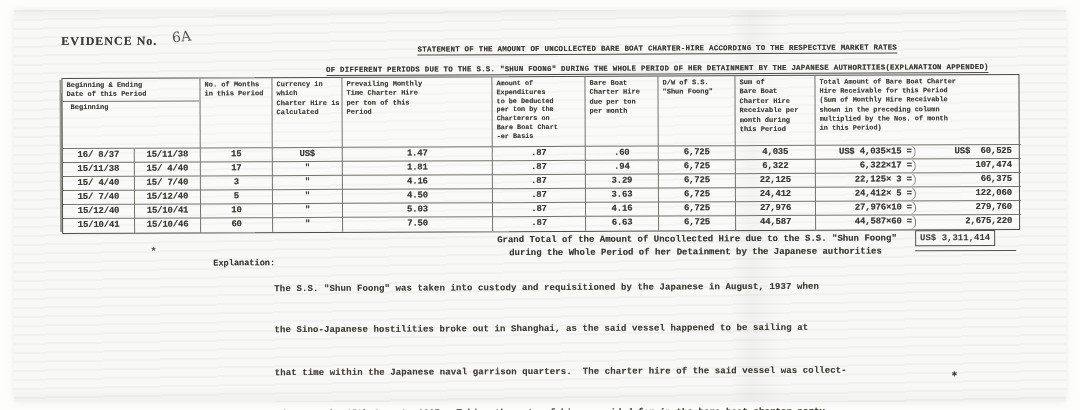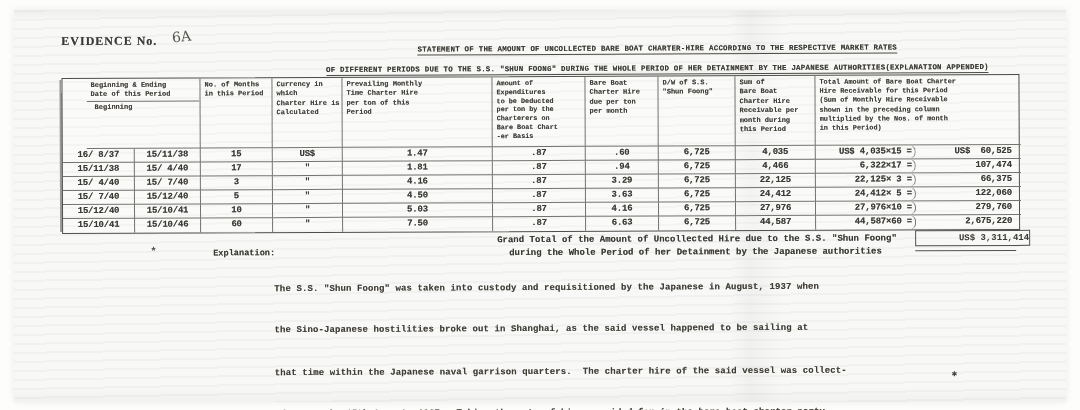--- a/index.html
+++ b/index.html
@@ -49,46 +49,46 @@
     box-shadow:-4px 0 0 -2px #9a9a96;
     background:rgba(255,255,255,0.25);
     text-shadow:0 0 0.5px rgba(55,53,47,0.5);
   }
   .row { display:contents; }
   .cell { border-right:1px solid #75736e; border-bottom:1px solid #75736e; overflow:hidden; }
   .h { font-size:7px; font-weight:bold; line-height:9.4px; white-space:pre-line;
        padding:2px 2px 0 4px; color:#403e38; }
   .h-exp { line-height:8.8px; font-size:6.8px; }
   .h-total { border-right:none; font-size:6.9px; line-height:9.2px; }
-  .h-date { padding:0; display:flex; flex-direction:column;margin-left:24px; }
+  .h-date { padding:0; display:flex; flex-direction:column; }
   .h-date-lbl { padding:2px 0 1px 4px; white-space:pre-line; }
   .h-date-sub { flex:1; display:flex; border-top:1px solid #75736e; }
   .h-date-sub .sub { width:71px; padding:1px 0 0 8px; }
   .h-date-sub .sub.subR { flex:1; border-left:1px solid #75736e; padding-left:10px; }
 
   .d { font-size:9px; font-weight:bold; line-height:13px; text-align:center;
        white-space:pre; color:#3b3933; letter-spacing:-0.2px; }
   .row:last-child .cell { border-bottom:none; }
   .c-tot { border-right:none; display:flex; text-align:right; }
   .c-tot .calc { width:100px; border-right:1px solid #75736e; padding-right:3px;border-radius:6px; }
   .c-tot .res  { flex:1; padding-right:9px; }
 
   
   .gt-text { position:absolute; left:497px; top:234px; font-size:9px; font-weight:bold;
              line-height:12.5px; white-space:nowrap; color:#3b3933;
              text-shadow:0 0 0.5px rgba(55,53,47,0.5); }
   .gt-line2 { margin-left:12px; }
-  .gt-box { position:absolute; left:915px; top:232px; width:115px; height:16px;
+  .gt-box { position:absolute; left:915px; top:232px; width:80px; height:16px;
             border:1.2px solid #53514c; font-size:9px; font-weight:bold; line-height:14px;
-            text-align:right; white-space:pre; color:#3b3933; }
+            text-align:center; white-space:pre; color:#3b3933; }
   .gt-underline { position:absolute; left:915px; top:252px; width:101px; height:0;
                   border-top:1.4px solid #53514c; }
 
   
-  .expl-label { position:absolute; left:213px; top:247px; font-size:8.6px; font-weight:bold;
+  .expl-label { position:absolute; left:213px; top:257px; font-size:8.6px; font-weight:bold;
                 color:#3b3933; text-shadow:0 0 0.5px rgba(55,53,47,0.5); }
   .expl { position:absolute; left:274px; top:255px; font-size:9px; font-weight:bold;
           line-height:13.5px; white-space:pre; color:#403d36;
           letter-spacing:0.1px; text-shadow:0 0 0.6px rgba(60,57,50,0.45); }
   .expl .ln { height:13.5px; }
   .expl .gap3 { margin-top:3px; }
 
   
   .mark-ast { position:absolute; left:150px; top:244px; font-size:11px; font-weight:bold; color:#55534e; }
   .mark-blot { position:absolute; left:951px; top:370px; font-size:9px; color:#45433e; }
@@ -173,21 +173,21 @@
 
       <div class="row">
         <div class="cell d">15/11/38</div>
         <div class="cell d">15/ 4/40</div>
         <div class="cell d">17</div>
         <div class="cell d">"</div>
         <div class="cell d">1.81</div>
         <div class="cell d">.87</div>
         <div class="cell d">.94</div>
         <div class="cell d">6,725</div>
-        <div class="cell d">4,466</div>
+        <div class="cell d">6,322</div>
         <div class="cell d c-tot">
           <div class="calc">6,322×17 =</div>
           <div class="res">107,474</div>
         </div>
       </div>
 
       <div class="row">
         <div class="cell d">15/ 4/40</div>
         <div class="cell d">15/ 7/40</div>
         <div class="cell d">3</div>

